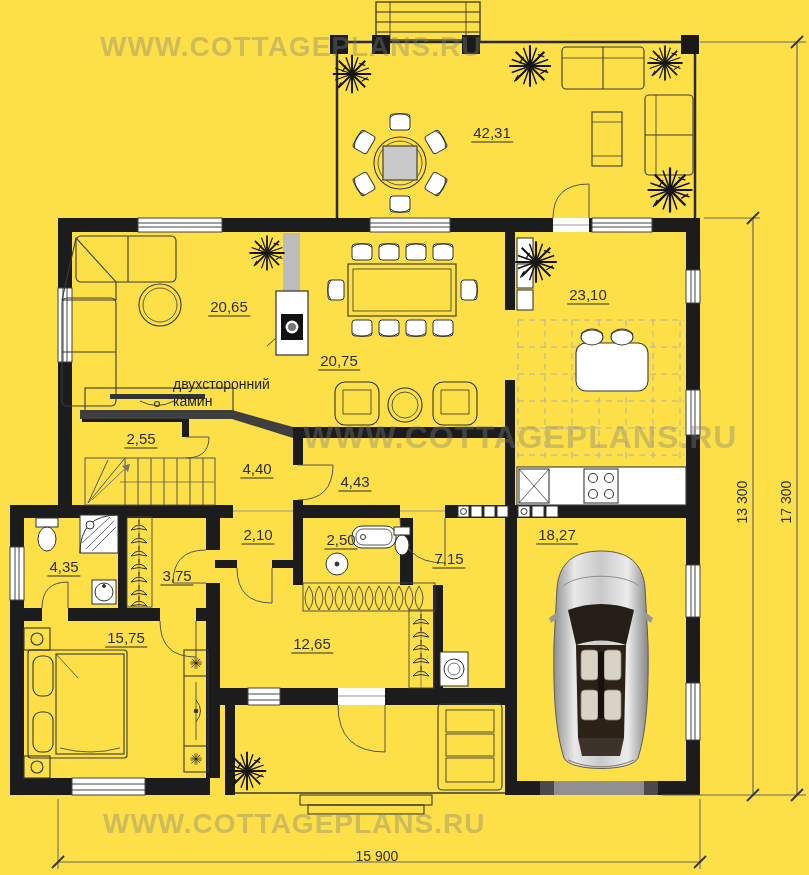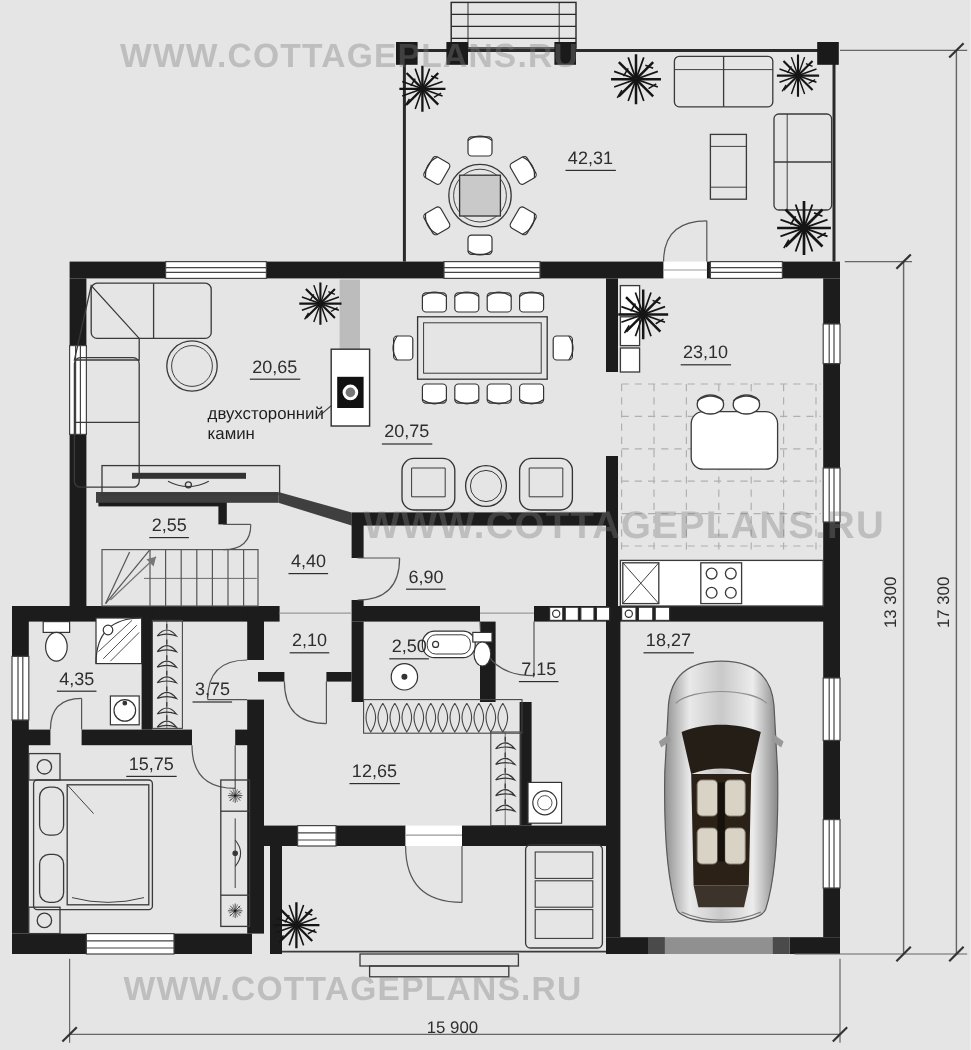--- a/index.html
+++ b/index.html
@@ -1,28 +1,28 @@
 <!DOCTYPE html>
 <html><head>
 <meta charset="utf-8">
 <style>
   html,body{margin:0;padding:0;background:#fff;}
-  #page{position:relative;width:809px;height:875px;background:#e5e5e5;overflow:hidden;
+  #page{position:relative;width:809px;height:875px;background:#fde047;overflow:hidden;
         font-family:"Liberation Sans", sans-serif;}
   #plan-svg{position:absolute;left:0;top:0;z-index:2;}
   .wm{position:absolute;z-index:3;font-weight:bold;color:rgba(125,125,125,0.38);
       letter-spacing:1px;white-space:nowrap;pointer-events:none;}
   .wm-top{left:100px;top:31px;font-size:28px;}
   .wm-mid{left:303px;top:419px;font-size:32px;}
   .wm-bottom{left:103px;top:808px;font-size:28px;}
   .room-label{position:absolute;z-index:4;transform:translate(-50%,-50%);
       font-size:15px;color:#2e2e2e;border-bottom:1px solid #2e2e2e;
       padding:0 2px 1px 2px;white-space:nowrap;}
   .note-label{position:absolute;z-index:4;font-size:14px;color:#1e1e1e;
-      line-height:1.22;white-space:pre-line;}
+      line-height:1.22;white-space:pre-line;margin-top:40px;}
   .dim-label{position:absolute;z-index:4;font-size:14px;color:#2e2e2e;white-space:nowrap;
       transform:translate(-50%,-50%);}
   .dim-label.vertical{transform:translate(-50%,-50%) rotate(-90deg);}
 </style>
 </head>
 <body>
 
 <div id="page">
 
 <svg id="plan-svg" width="809" height="875" viewBox="0 0 809 875">
@@ -468,21 +468,21 @@
 <div class="wm wm-top">WWW.COTTAGEPLANS.RU</div>
 <div class="wm wm-mid">WWW.COTTAGEPLANS.RU</div>
 <div class="wm wm-bottom">WWW.COTTAGEPLANS.RU</div>
 
 <div class="room-label" style="left:492px;top:133px">42,31</div>
 <div class="room-label" style="left:229px;top:307px">20,65</div>
 <div class="room-label" style="left:339px;top:361px">20,75</div>
 <div class="room-label" style="left:588px;top:295px">23,10</div>
 <div class="room-label" style="left:141px;top:439px">2,55</div>
 <div class="room-label" style="left:257px;top:469px">4,40</div>
-<div class="room-label" style="left:355px;top:482px">6,90</div>
+<div class="room-label" style="left:355px;top:482px">4,43</div>
 <div class="room-label" style="left:258px;top:535px">2,10</div>
 <div class="room-label" style="left:341px;top:540px">2,50</div>
 <div class="room-label" style="left:449px;top:559px">7,15</div>
 <div class="room-label" style="left:557px;top:535px">18,27</div>
 <div class="room-label" style="left:64px;top:567px">4,35</div>
 <div class="room-label" style="left:177px;top:576px">3,75</div>
 <div class="room-label" style="left:126px;top:638px">15,75</div>
 <div class="room-label" style="left:312px;top:644px">12,65</div>
 
 <div class="note-label" style="left:173px;top:336px">двухсторонний

